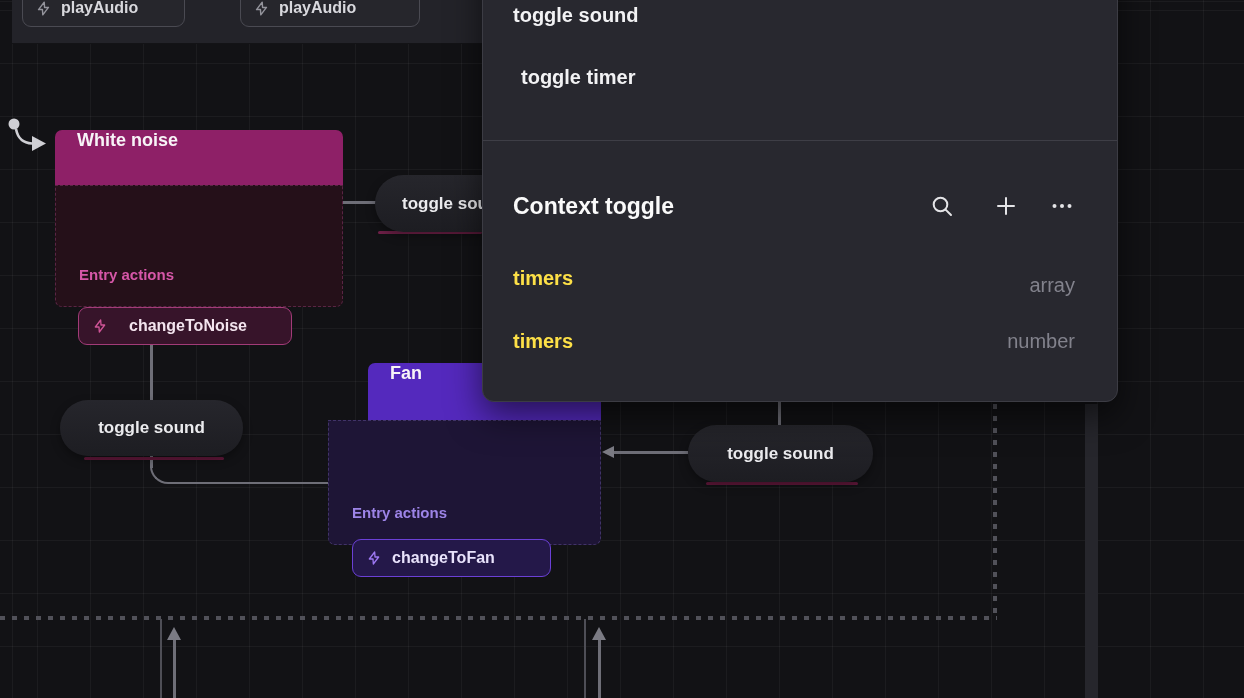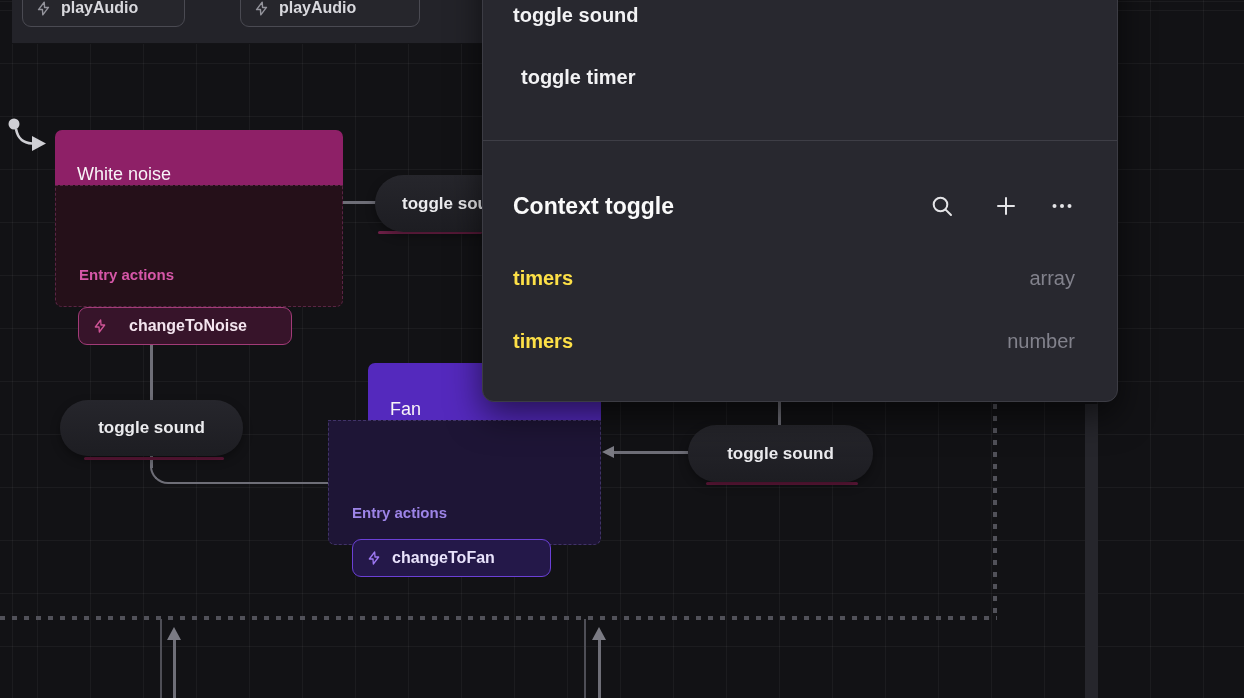--- a/index.html
+++ b/index.html
@@ -17,22 +17,22 @@
   
   .top-strip{ left:12px; top:0; width:486px; height:44px; background:#232329;
     border-bottom:1px solid #131316; z-index:5; }
   .action-btn{ position:absolute; top:-11px; height:38px; display:flex; align-items:center;
     gap:9px; padding:0 16px 0 12px; background:#26262c; border:1.5px solid #4a4a52;
     border-radius:9px; color:#d8d8dd; font-size:16px; font-weight:600; }
   .action-btn svg{ width:17px; height:17px; color:#94949c; }
 
   
   .node{ z-index:3; border-radius:8px; }
-  .node-header{ height:55px; display:flex; align-items:flex-end; padding:0 22px;
-    border-radius:7px 7px 0 0; color:#f8f4f7; font-size:18px; font-weight:400; }
+  .node-header{ height:55px; display:flex; align-items:flex-start; padding:0 22px;
+    border-radius:7px 7px 0 0; color:#f8f4f7; font-size:18px; font-weight:700; }
   .node-body{ border-radius:0 0 7px 7px; position:relative; }
   .entry-label{ position:absolute; left:23px; font-size:15px; font-weight:600; }
   .chip{ position:absolute; height:38px; display:flex; align-items:center; gap:10px;
     padding:0 16px 0 13px; border-radius:9px; font-size:16px; font-weight:600; }
   .chip svg{ width:16px; height:16px; }
 
   .wn-header{ background:#8e2067; }
   .wn-body{ background:#251019; border:1px dashed rgba(214,87,168,.30);
     width:288px; height:122px; }
   .wn-entry{ color:#d657a8; }
@@ -206,18 +206,18 @@
     </div>
     <div class="panel-icon" style="left:579px; top:265px;">
       <svg viewBox="0 0 24 24" fill="currentColor">
         <circle cx="4.5" cy="12" r="2"></circle>
           <circle cx="12" cy="12" r="2"></circle>
           <circle cx="19.5" cy="12" r="2"></circle>
         </svg>
     </div>
 
     <div class="row-name" style="top:337px;">timers</div>
-    <div class="row-type" style="top:337px;">array</div>
+    <div class="row-type" style="top:344px;">array</div>
     <div class="row-name" style="top:400px;">timers</div>
     <div class="row-type" style="top:400px;">number</div>
   </div>
 
 </div>
 
 </body></html>

